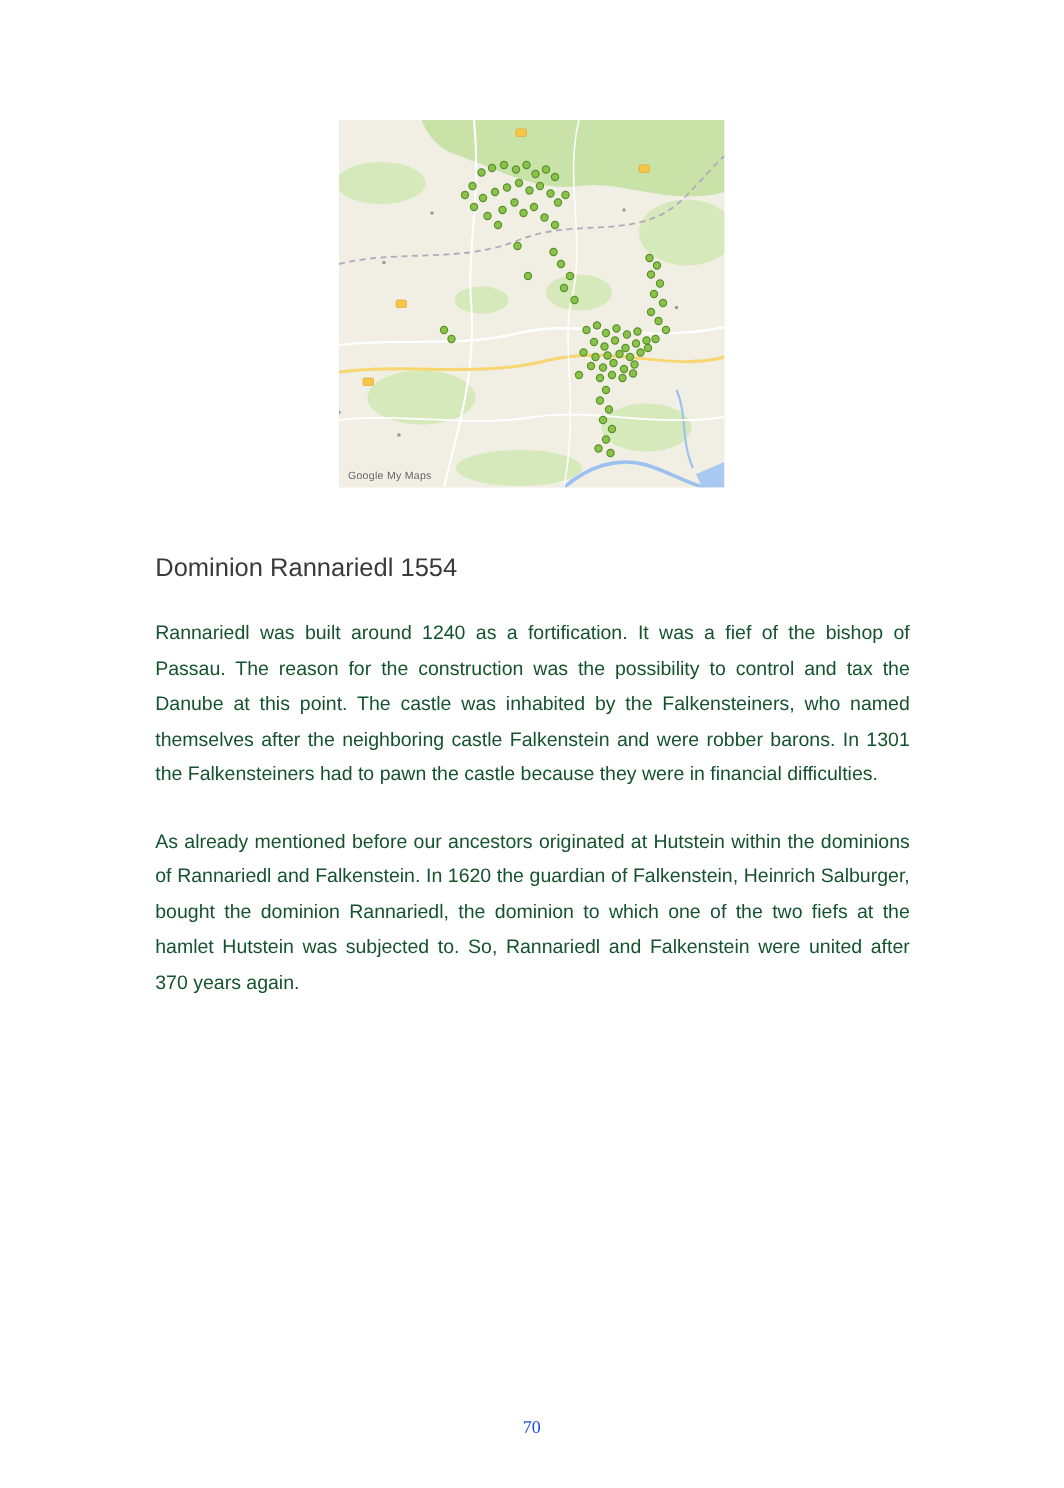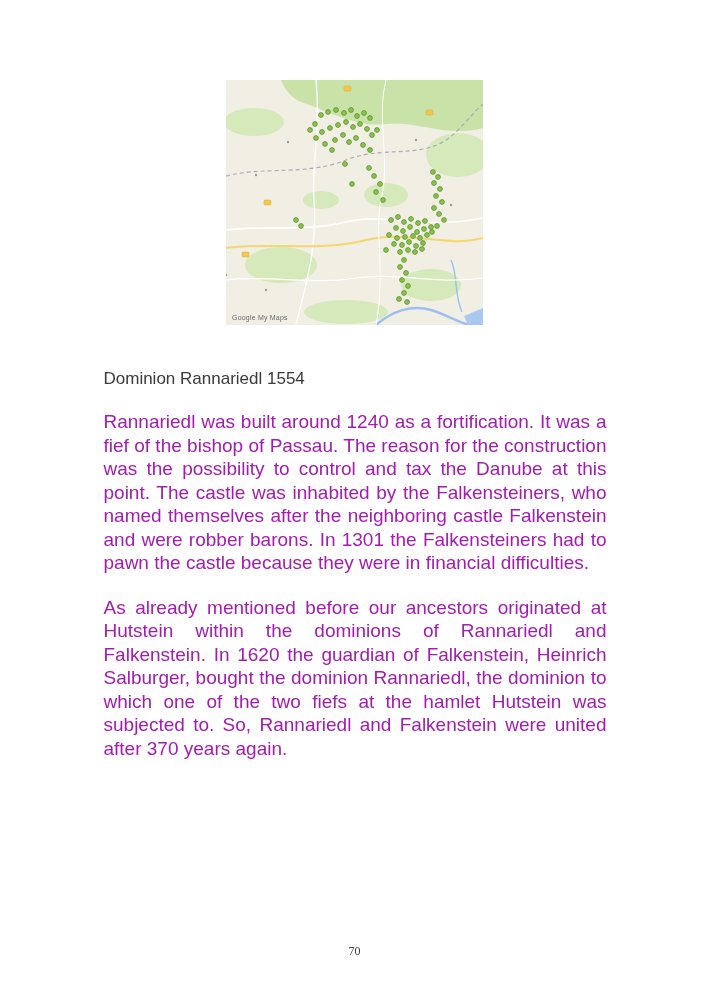--- a/index.html
+++ b/index.html
@@ -53,34 +53,34 @@
     padding-left: 1px;
   }
   .doc-heading {
     margin: 44px 0 0 0;
     font-size: 17px;
     font-weight: 400;
     color: #3a3a3a;
   }
   .doc-para {
     margin: 21px 0 0 0;
-    font-size: 19px;
+    font-size: 13px;
     line-height: 23.5px;
     text-align: justify;
-    color: #a21caf;
+    color: #14532d;
   }
   .page-number {
     position: absolute;
     left: 0;
     right: 0;
     bottom: 33px;
     text-align: center;
     font-family: "Liberation Serif", serif;
     font-size: 12px;
-    color: #404040;
+    color: #1d4ed8;
   }
 </style>
 </head>
 <body>
 
 <div class="sheet">
 
   <figure class="map-figure" style="margin-top:80px;">
     <svg viewBox="0 0 257 245" preserveAspectRatio="none">
 

